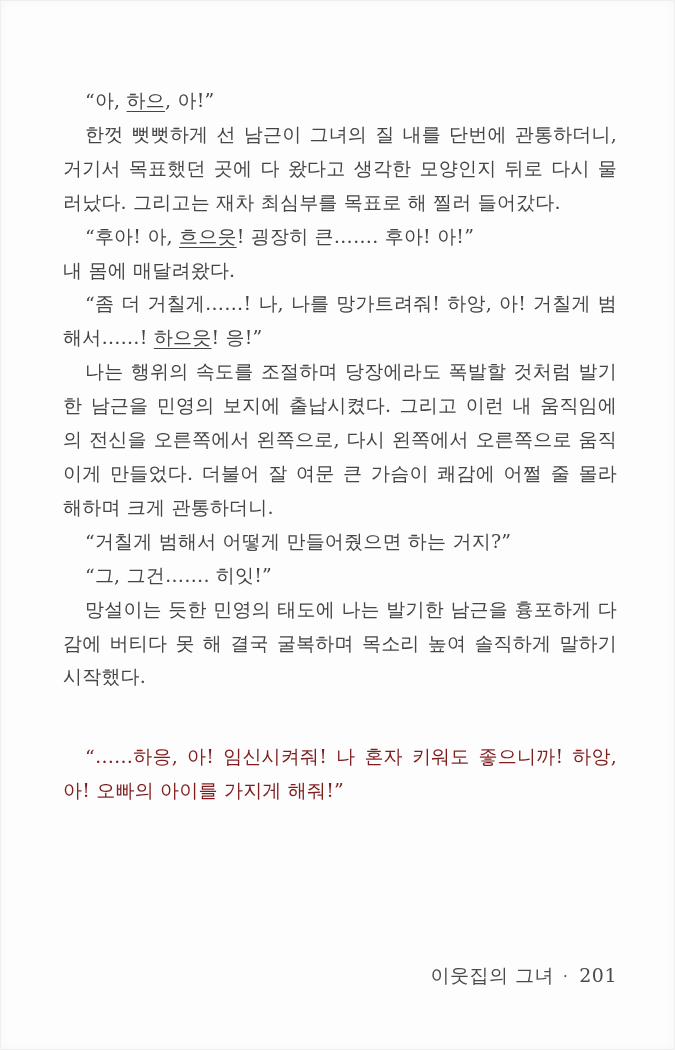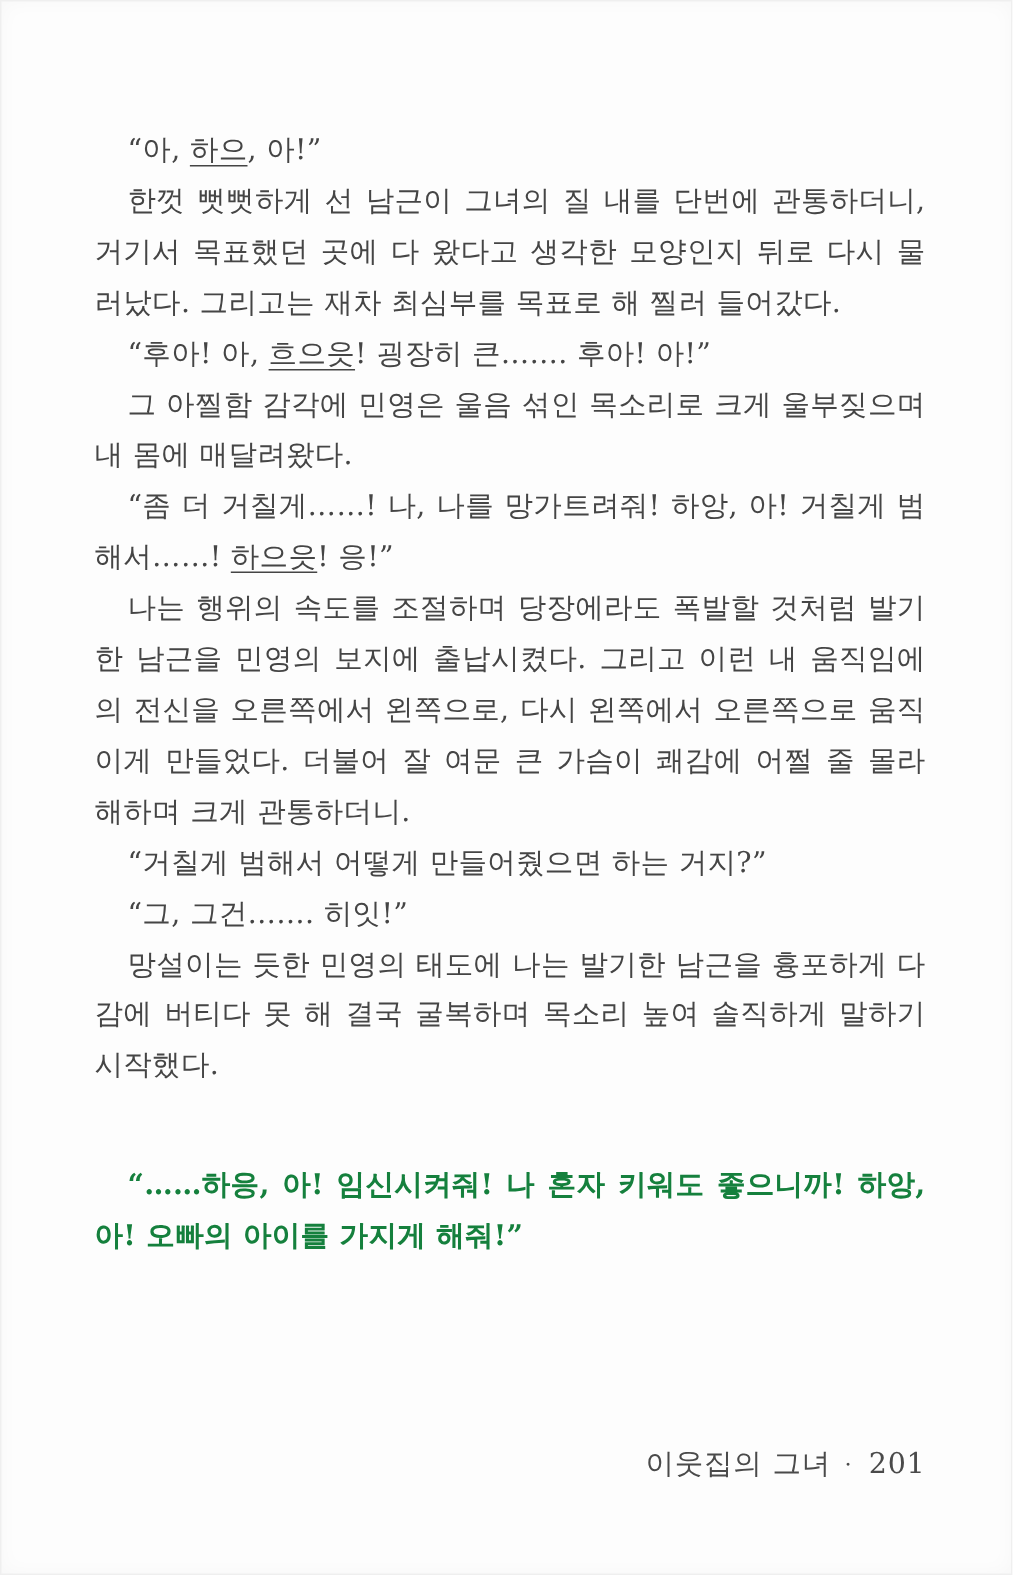--- a/index.html
+++ b/index.html
@@ -31,21 +31,21 @@
     width: 100%;
     text-align: left;
     white-space: nowrap;
   }
   .line.justify {
     white-space: normal;
     text-align: justify;
     text-align-last: justify;
   }
   .line.indent { text-indent: 22px; }
-  .line.bold   { font-weight: 700; color: #15803d; }
+  .line.bold   { font-weight: 400; color: #7f1d1d; }
   .line.gap    { margin-top: 46px; }
   .u { text-decoration: underline; text-underline-offset: 4px; }
   .footer {
     position: absolute;
     top: 963px;
     right: 58px;
     font-size: 19px;
     color: #4a4a4a;
     letter-spacing: 0.5px;
     white-space: nowrap;
@@ -56,21 +56,20 @@
 </head>
 <body>
 
 <div class="page">
   <main class="text-block">
       <div class="line indent"><span>“아, </span><span class="u">하으</span><span>, 아!”</span></div>
       <div class="line indent justify"><span>한껏 뻣뻣하게 선 남근이 그녀의 질 내를 단번에 관통하더니,</span></div>
       <div class="line justify"><span>거기서 목표했던 곳에 다 왔다고 생각한 모양인지 뒤로 다시 물</span></div>
       <div class="line"><span>러났다. 그리고는 재차 최심부를 목표로 해 찔러 들어갔다.</span></div>
       <div class="line indent"><span>“후아! 아, </span><span class="u">흐으읏</span><span>! 굉장히 큰……. 후아! 아!”</span></div>
-      <div class="line indent justify"><span>그 아찔함 감각에 민영은 울음 섞인 목소리로 크게 울부짖으며</span></div>
       <div class="line"><span>내 몸에 매달려왔다.</span></div>
       <div class="line indent justify"><span>“좀 더 거칠게……! 나, 나를 망가트려줘! 하앙, 아! 거칠게 범</span></div>
       <div class="line"><span>해서……! </span><span class="u">하으읏</span><span>! 응!”</span></div>
       <div class="line indent justify"><span>나는 행위의 속도를 조절하며 당장에라도 폭발할 것처럼 발기</span></div>
       <div class="line justify"><span>한 남근을 민영의 보지에 출납시켰다. 그리고 이런 내 움직임에</span></div>
       <div class="line justify"><span>의 전신을 오른쪽에서 왼쪽으로, 다시 왼쪽에서 오른쪽으로 움직</span></div>
       <div class="line justify"><span>이게 만들었다. 더불어 잘 여문 큰 가슴이 쾌감에 어쩔 줄 몰라</span></div>
       <div class="line"><span>해하며 크게 관통하더니.</span></div>
       <div class="line indent"><span>“거칠게 범해서 어떻게 만들어줬으면 하는 거지?”</span></div>
       <div class="line indent"><span>“그, 그건……. 히잇!”</span></div>

